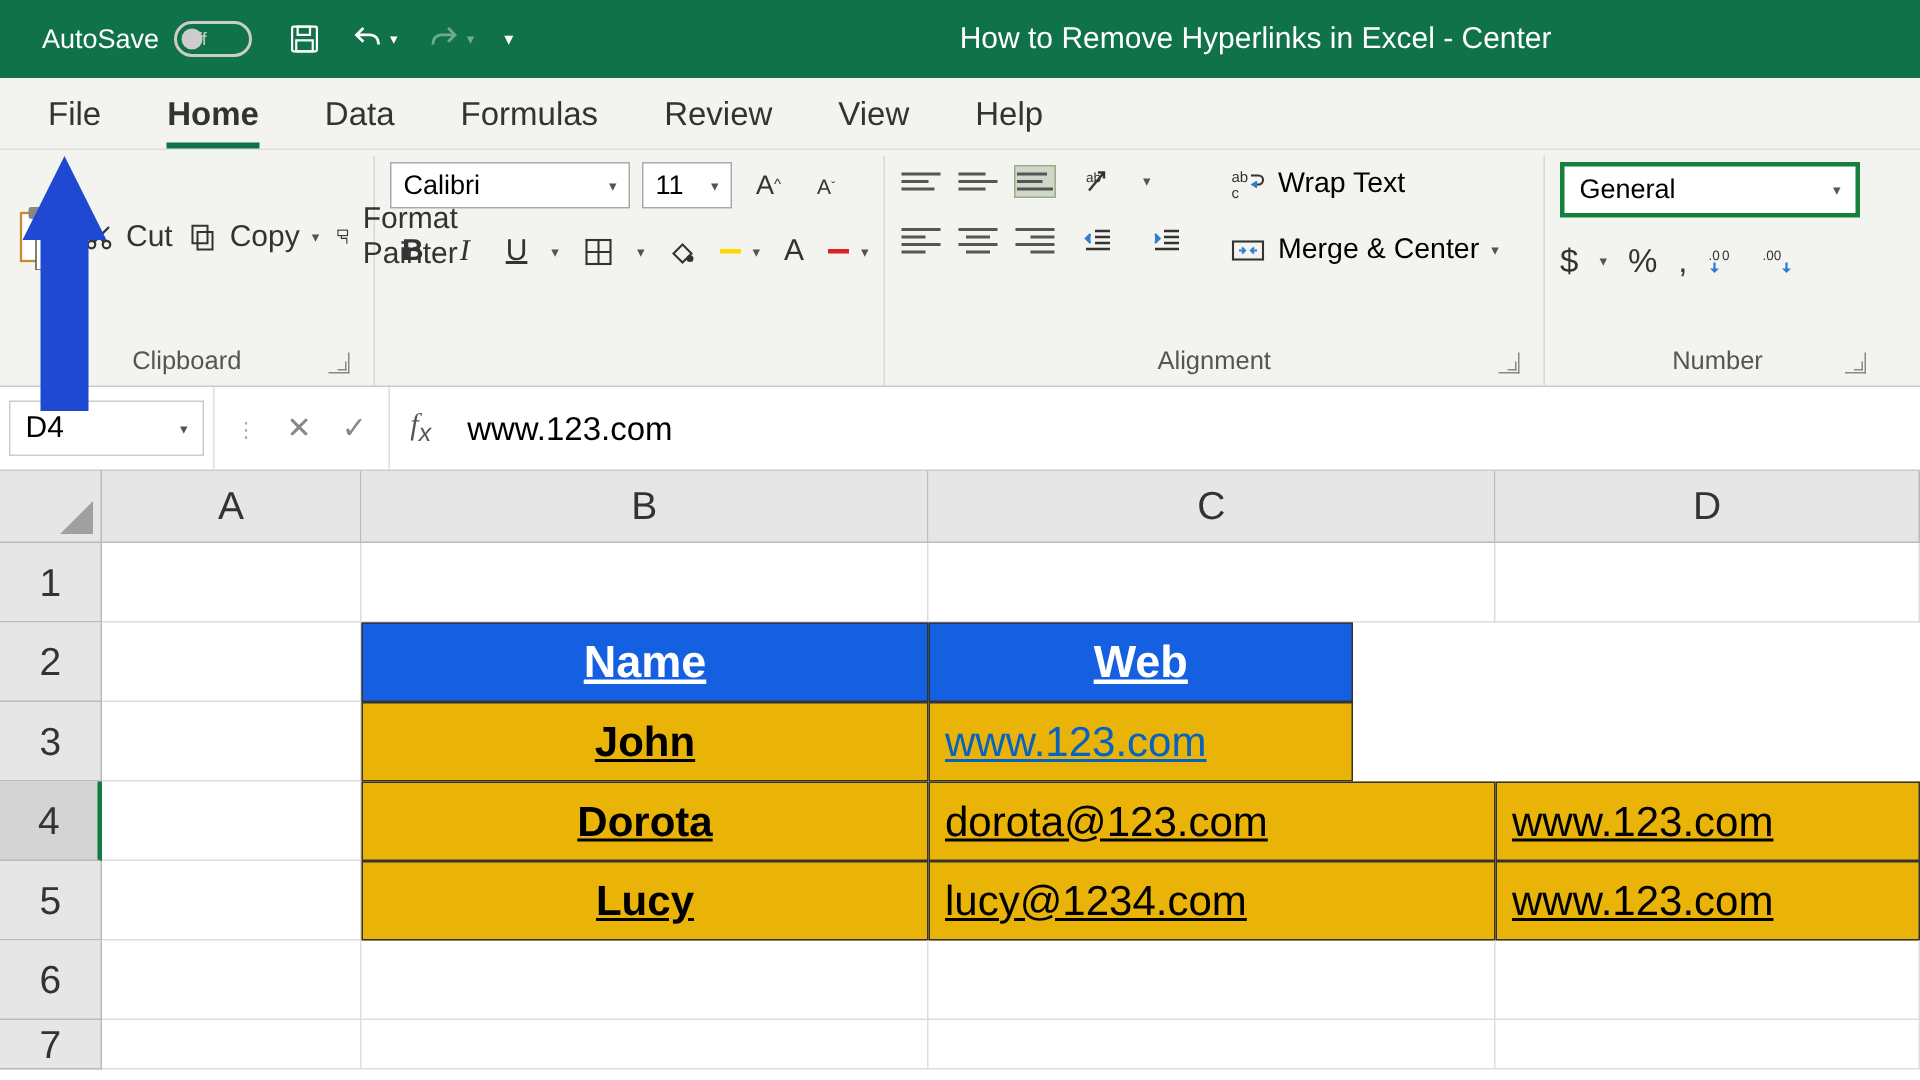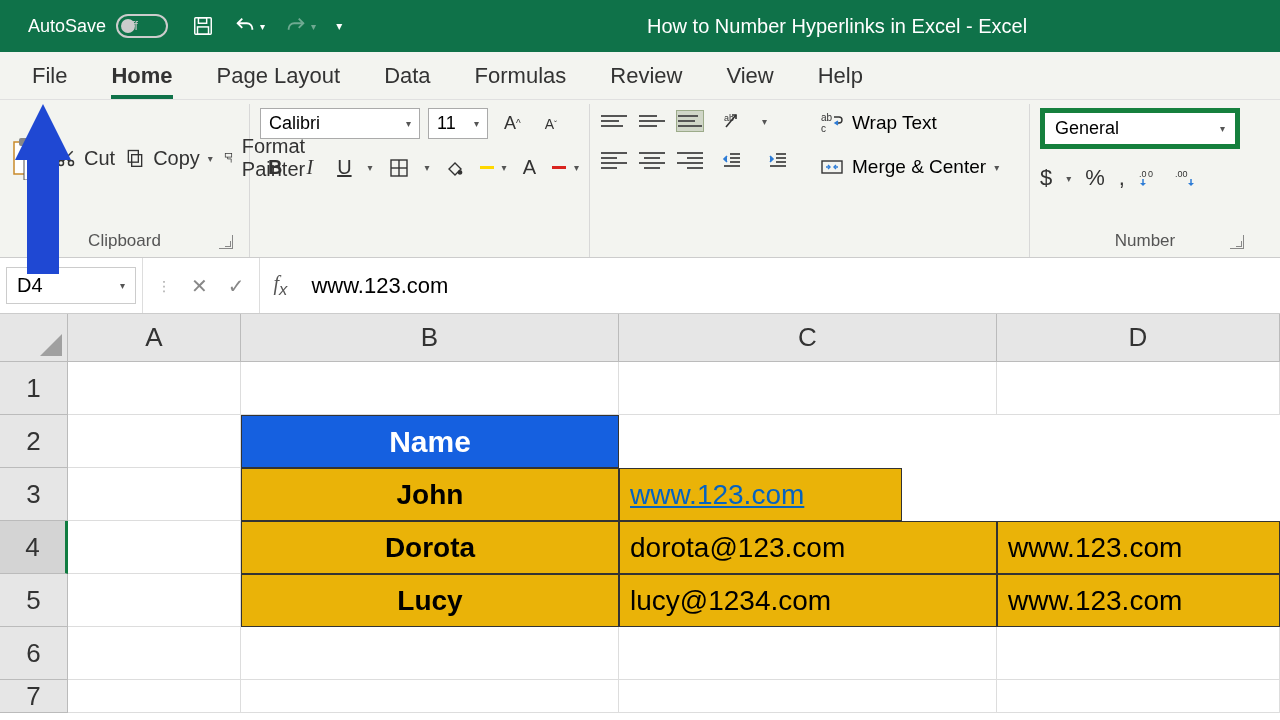--- a/index.html
+++ b/index.html
@@ -37,21 +37,21 @@
 .style-btn { padding: 3px 8px; font-size: 20px; cursor: pointer; color: #333; display: inline-flex; align-items: center; }
 .underline-y { border-bottom: 3px solid #ffd800; display: inline-block; width: 20px; }
 .underline-r { border-bottom: 3px solid #d9241f; display: inline-block; width: 20px; }
 
 .align-row { display: flex; gap: 10px; align-items: center; margin-bottom: 14px; }
 .align-btn { width: 28px; height: 22px; cursor: pointer; display: flex; flex-direction: column; justify-content: center; gap: 3px; padding: 1px; }
 .align-btn.sel { background: #d0d6c8; border: 1px solid #9cab8a; }
 .ln { height: 2px; background: #555; }
 .wrap-btn { display: flex; align-items: center; gap: 8px; font-size: 19px; cursor: pointer; padding: 4px; }
 
-.num-sel { border: 5px solid #15803d; background: #fff; padding: 5px 10px; font-size: 18px; width: 200px; display: flex; justify-content: space-between; align-items: center; }
+.num-sel { border: 3px solid #15803d; background: #fff; padding: 5px 10px; font-size: 18px; width: 200px; display: flex; justify-content: space-between; align-items: center; }
 .num-row { display: flex; gap: 14px; align-items: center; margin-top: 16px; }
 .num-btn { font-size: 22px; cursor: pointer; color: #333; }
 
 
 .formula-bar { height: 56px; display: flex; align-items: center; border-bottom: 1px solid #ccc; background: #fff; }
 .name-box { width: 130px; border: 1px solid #ccc; padding: 6px 10px; margin: 0 6px; font-size: 20px; display: flex; justify-content: space-between; align-items: center; }
 .fb-btns { display: flex; gap: 20px; padding: 0 14px; color: #888; border-left: 1px solid #ddd; border-right: 1px solid #ddd; height: 100%; align-items: center; }
 .fx { font-style: italic; font-family: 'Times New Roman', serif; font-size: 20px; padding: 0 14px; color: #555; }
 .formula-input { flex: 1; font-size: 22px; padding: 0 10px; border: none; outline: none; }
 
@@ -62,21 +62,21 @@
 .corner::after { content: ''; position: absolute; right: 5px; bottom: 5px; width: 0; height: 0; border-left: 22px solid transparent; border-bottom: 22px solid #a0a0a0; }
 .col-h { background: #e6e6e6; border-right: 1px solid #bbb; border-bottom: 1px solid #bbb; text-align: center; font-size: 26px; color: #333; display: flex; align-items: center; justify-content: center; }
 .col-A { width: 173px; }
 .col-B { width: 378px; }
 .col-C { width: 378px; }
 .col-D { width: 283px; }
 
 .grid-row { display: flex; height: 53px; }
 .row-h { width: 68px; background: #e6e6e6; border-right: 1px solid #bbb; border-bottom: 1px solid #bbb; text-align: center; font-size: 26px; color: #333; display: flex; align-items: center; justify-content: center; }
 .row-h.sel { background: #d4d4d4; border-right: 3px solid #107c41; }
-.cell { border-right: 1px solid #ddd; border-bottom: 1px solid #ddd; font-size: 28px; padding: 6px 10px; display: flex; align-items: center; overflow: hidden; }
+.cell { border-right: 1px solid #ddd; border-bottom: 1px solid #ddd; font-size: 28px; padding: 6px 10px; display: flex; align-items: center; overflow: hidden; text-decoration: underline; }
 
 .hdr-cell { background: #1560e0; color: #fff; font-weight: 700; justify-content: center; border: 1px solid #333; font-size: 30px; }
 .data-cell { border: 1px solid #333; background: #eab308; }
 .center { justify-content: center; font-weight: 700; }
 .link { color: #0563c1; text-decoration: underline; }
 
 
 .arrow { position: absolute; left: 18px; top: 104px; width: 50px; height: 170px; pointer-events: none; }
 .arrow-head { width: 0; height: 0; border-left: 28px solid transparent; border-right: 28px solid transparent; border-bottom: 56px solid #1f48d3; margin-left: -3px; }
 .arrow-body { width: 32px; height: 114px; background: #1f48d3; margin-left: 9px; }
@@ -110,27 +110,26 @@
     </span>
     <span class="qat-btn" style="opacity:.4">
       <svg width="22" height="22" viewBox="0 0 24 24" fill="none" stroke="#fff" stroke-width="2">
           <path d="M15 14l5-5-5-5"></path>
           <path d="M20 9H10a6 6 0 00-6 6v1"></path>
         </svg>
       <span class="caret" style="color:#fff">▾</span>
     </span>
     <span class="qat-btn" style="font-size:12px">▾</span>
   </div>
-  <div class="title-center">How to Number Hyperlinks in Excel  -  Excel</div>
+  <div class="title-center">How to Remove Hyperlinks in Excel  -  Center</div>
 </div>
 
 <div class="ribbon-tabs">
   <div class="tab">File</div>
   <div class="tab active">Home</div>
-  <div class="tab">Page Layout</div>
   <div class="tab">Data</div>
   <div class="tab">Formulas</div>
   <div class="tab">Review</div>
   <div class="tab">View</div>
   <div class="tab">Help</div>
 </div>
 
 <div class="ribbon">
 
   <div class="group" style="width:250px">
@@ -297,20 +296,24 @@
           <svg width="24" height="20" viewBox="0 0 24 20" fill="none" stroke="#333" stroke-width="1.4">
               <rect x="2" y="4" width="20" height="12"></rect>
               <path d="M6 10h4M14 10h4" stroke="#2e7cd6"></path>
               <path d="M8 8l2 2-2 2M16 8l-2 2 2 2" stroke="#2e7cd6"></path>
             </svg>
           <span>Merge &amp; Center</span>
           <span class="caret">▾</span>
         </div>
       </div>
     </div>
+    <div class="group-label">
+        <span>Alignment</span>
+        <span class="dialog-launcher"></span>
+      </div>
   </div>
 
   <div class="group" style="width:230px;border-right:none">
     <div>
       <div class="num-sel">
           <span>General</span>
           <span class="caret">▾</span>
         </div>
       <div class="num-row">
         <span class="num-btn">$</span>
@@ -369,20 +372,21 @@
     <div class="cell col-A"></div>
     <div class="cell col-B"></div>
     <div class="cell col-C"></div>
     <div class="cell col-D"></div>
   </div>
 
   <div class="grid-row">
     <div class="row-h">2</div>
     <div class="cell col-A"></div>
     <div class="cell col-B hdr-cell">Name</div>
+    <div class="cell col-D hdr-cell">Web</div>
   </div>
 
   <div class="grid-row">
     <div class="row-h">3</div>
     <div class="cell col-A"></div>
     <div class="cell col-B data-cell center">John</div>
     <div class="cell col-D data-cell link">www.123.com</div>
   </div>
 
   <div class="grid-row">

